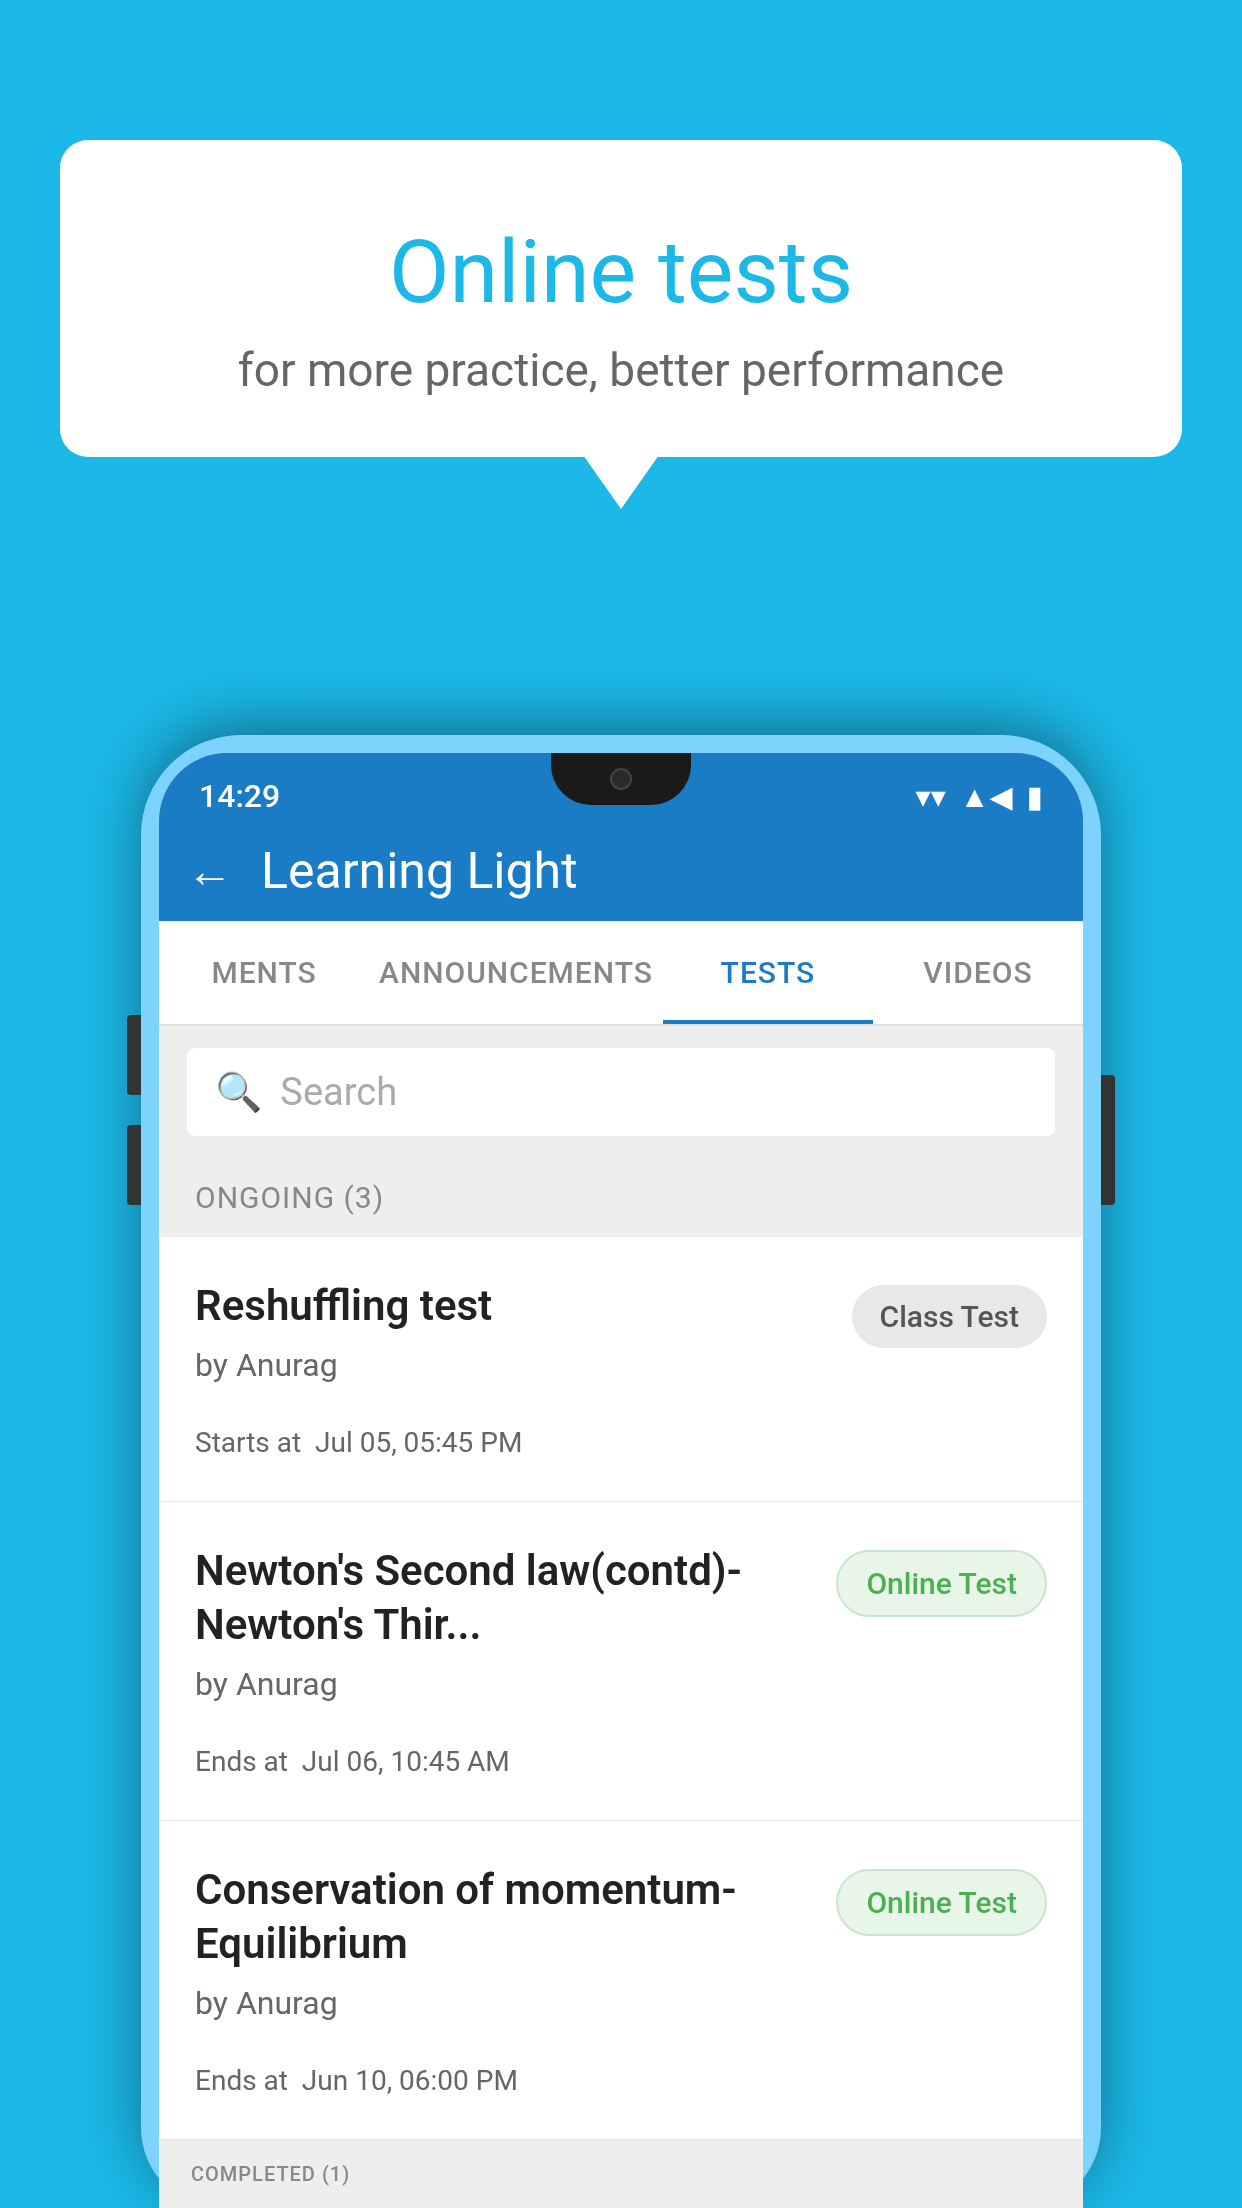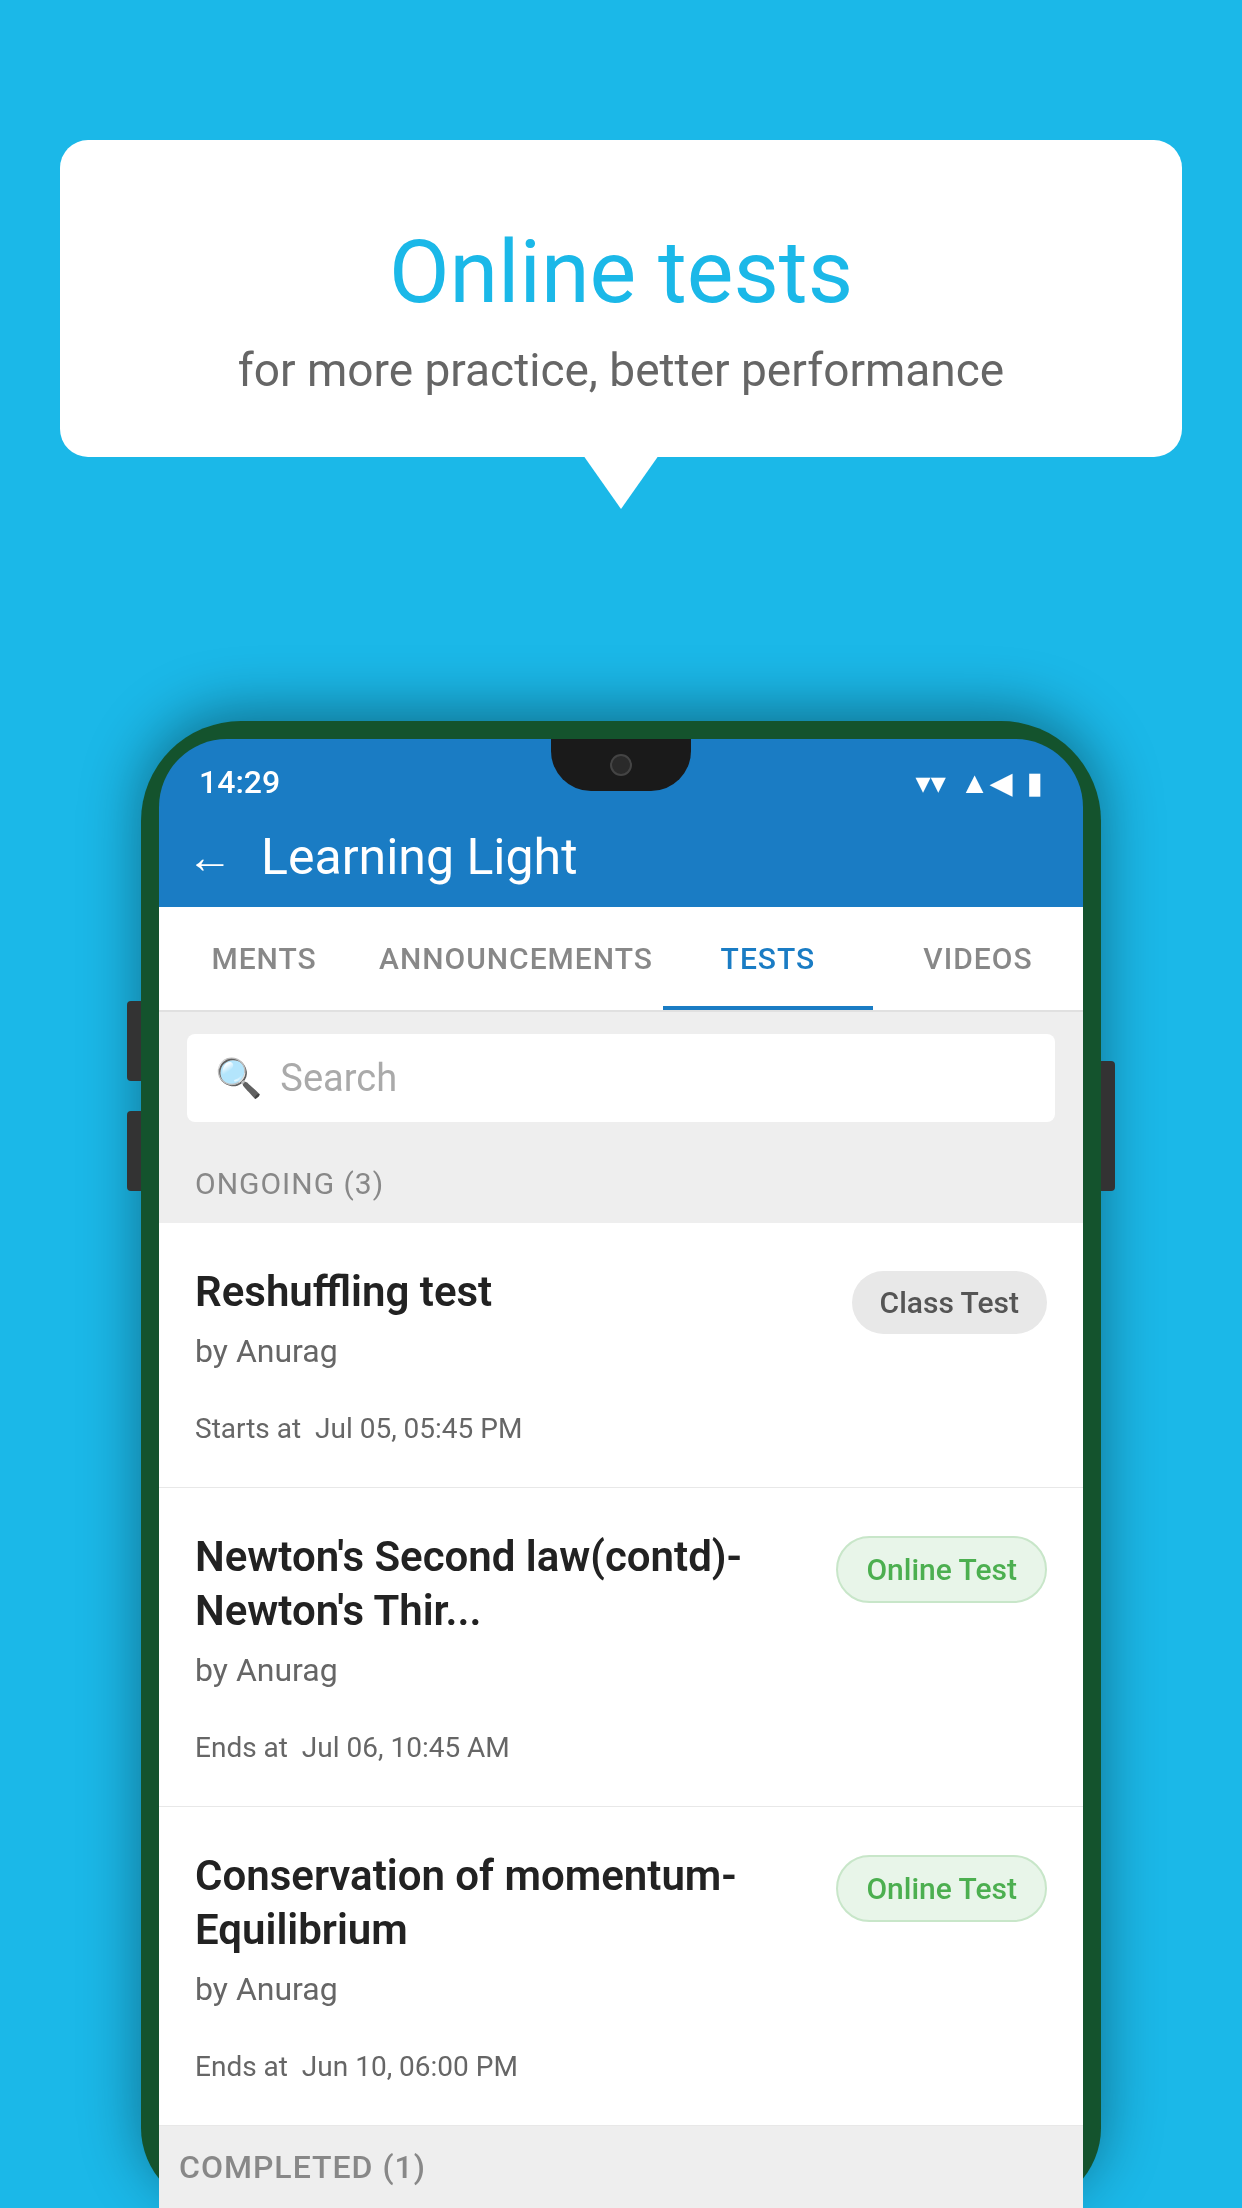--- a/index.html
+++ b/index.html
@@ -60,21 +60,21 @@
     
     .phone-container {
       position: absolute;
       bottom: 0;
       left: 50%;
       transform: translateX(-50%);
       width: 960px;
     }
 
     .phone-outer {
-      background: #14532d;
+      background: #7dd3fc;
       border-radius: 100px 100px 80px 80px;
       padding: 18px 18px 0;
       position: relative;
       box-shadow: 0 -10px 60px rgba(0,0,0,0.4);
     }
 
     .phone-top-bar {
       display: flex;
       justify-content: space-between;
       align-items: center;
@@ -279,22 +279,22 @@
 
     .badge-online {
       background: #e8f5e9;
       color: #4caf50;
       border: 2px solid #c8e6c9;
     }
 
     
     .completed-header {
       background: #eeeeee;
-      padding: 22px 20px;
-      font-size: 32px;
+      padding: 22px 32px;
+      font-size: 20px;
       color: #888;
       font-weight: 500;
       letter-spacing: 1px;
     }
 
     
     .side-btn-left {
       position: absolute;
       left: -14px;
       top: 280px;

